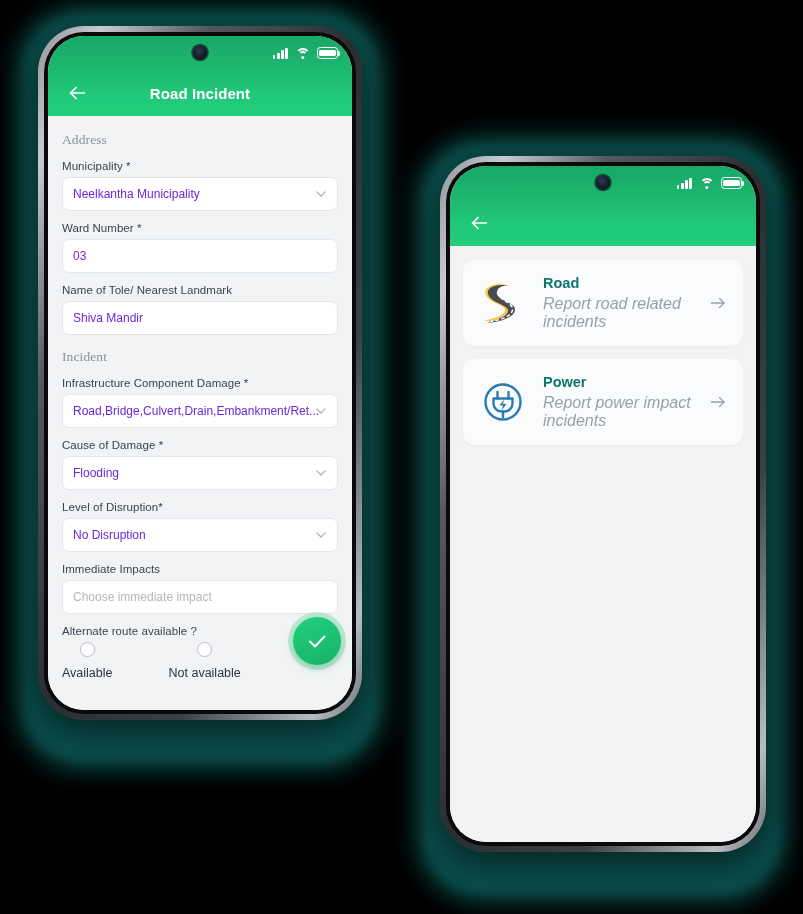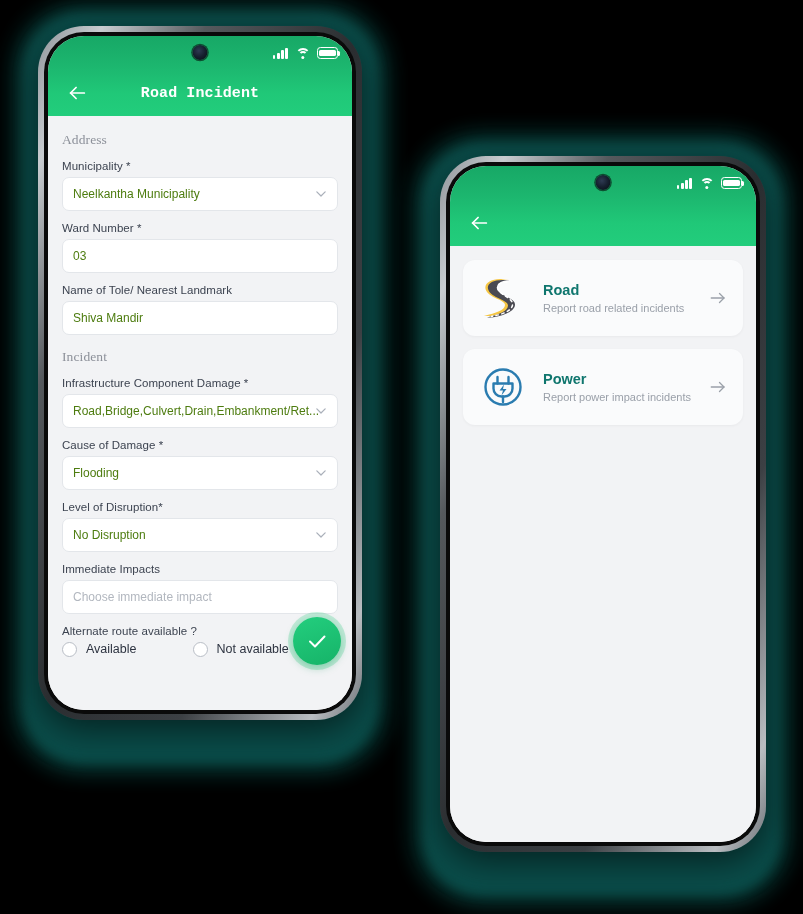--- a/index.html
+++ b/index.html
@@ -66,21 +66,20 @@
     background: #f2f3f5;
     overflow: hidden;
   }
 
   
   .app-header {
     position: relative;
     width: 100%;
     background: linear-gradient(180deg,#17a866 0%,#1cb56e 35%,#20c878 72%,#22cd7c 100%);
     color: #ffffff;
-    font-family: Liberation Mono, monospace;
   }
   .status-bar {
     position: relative;
     height: 34px;
     display: flex;
     align-items: center;
     justify-content: flex-end;
     padding: 0 14px;
   }
   .camera-hole {
@@ -180,41 +179,41 @@
     height: 34px;
     background: #ffffff;
     border: 1px solid #e3e6ea;
     border-radius: 7px;
     display: flex;
     align-items: center;
     padding: 0 10px;
   }
   .input-text {
     font-size: 12px;
-    color: #4d7c0f;
+    color: #6d28d9;
     white-space: nowrap;
     overflow: hidden;
   }
   .input-text.placeholder { color: #b2b7bf; }
 
   .chev {
     position: absolute;
     right: 11px;
     top: 50%;
     margin-top: -3px;
     width: 10px; height: 6px;
   }
   .chev svg { display:block; }
 
   .radio-row {
     display: flex;
     align-items: center;
     margin-top: 4px;
   }
-  .radio-opt { display: flex; gap: 9px; }
+  .radio-opt { display: flex; align-items: center; gap: 9px; flex-direction: column; }
   .radio-opt.second { margin-left: 56px; }
   .radio-circle {
     width: 15px; height: 15px;
     border-radius: 50%;
     border: 1.6px solid #b9bec6;
     background: #fff;
     flex: none;
   }
   .radio-label { font-size: 12.5px; color: #2d3340; }
 
@@ -264,22 +263,23 @@
     display: flex; align-items: center; justify-content: center;
   }
   .infra-text { flex: 1; padding-left: 14px; }
   .infra-name {
     font-size: 14.5px;
     font-weight: bold;
     color: #0f766e;
     margin-bottom: 4px;
   }
   .infra-desc {
-    font-size: 11px;
+    font-size: 16px;
     color: #9aa0a9;
+    font-style: italic;
   }
   .infra-arrow { width: 18px; height: 18px; flex: none; margin-right: 2px; }
 </style>
 </head>
 <body>
 
 <div id="stage">
 
   <div class="glow left"></div>
   <div class="glow right"></div>

